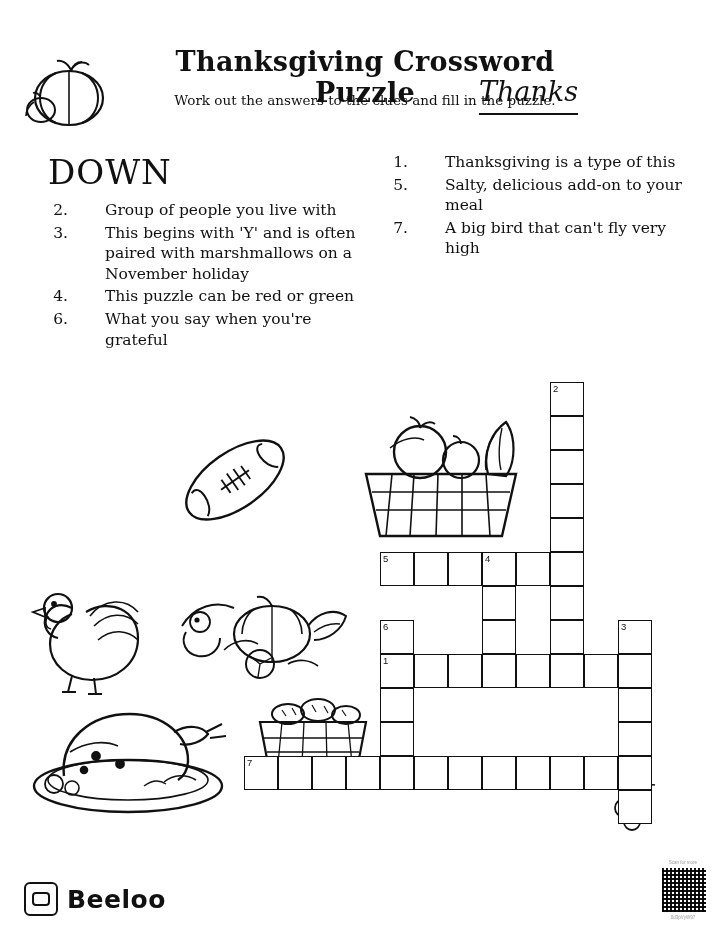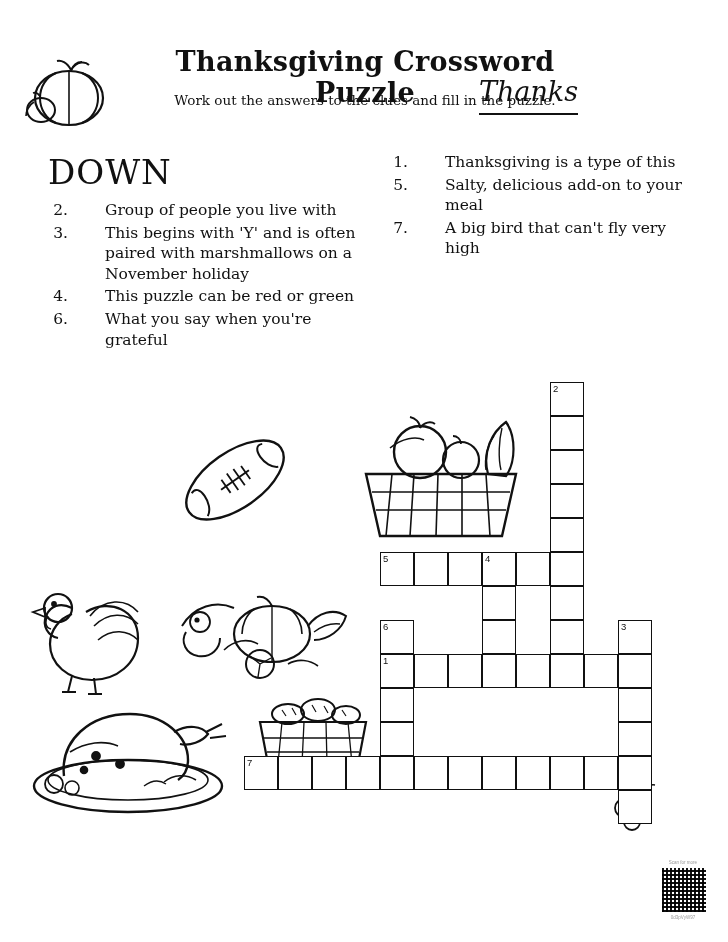--- a/index.html
+++ b/index.html
@@ -423,18 +423,22 @@
     <div class="cell" style="left: 448px; top: 756px;"></div>
     <div class="cell" style="left: 482px; top: 756px;"></div>
     <div class="cell" style="left: 516px; top: 756px;"></div>
     <div class="cell" style="left: 550px; top: 756px;"></div>
     <div class="cell" style="left: 584px; top: 756px;"></div>
     <div class="cell" style="left: 618px; top: 756px;"></div>
     <div class="cell" style="left: 618px; top: 790px;"></div>
   </div>
 
 <div class="footer">
+  <div class="brand">
+    <span class="brand-mark"></span>
+    <span class="brand-name">Beeloo</span>
+  </div>
   <div class="qr-block">
     <div class="qr-caption">Scan for more</div>
     <div class="qr"></div>
     <div class="qr-code-id">0d3pVyW97</div>
   </div>
 </div>
 
 </body></html>

